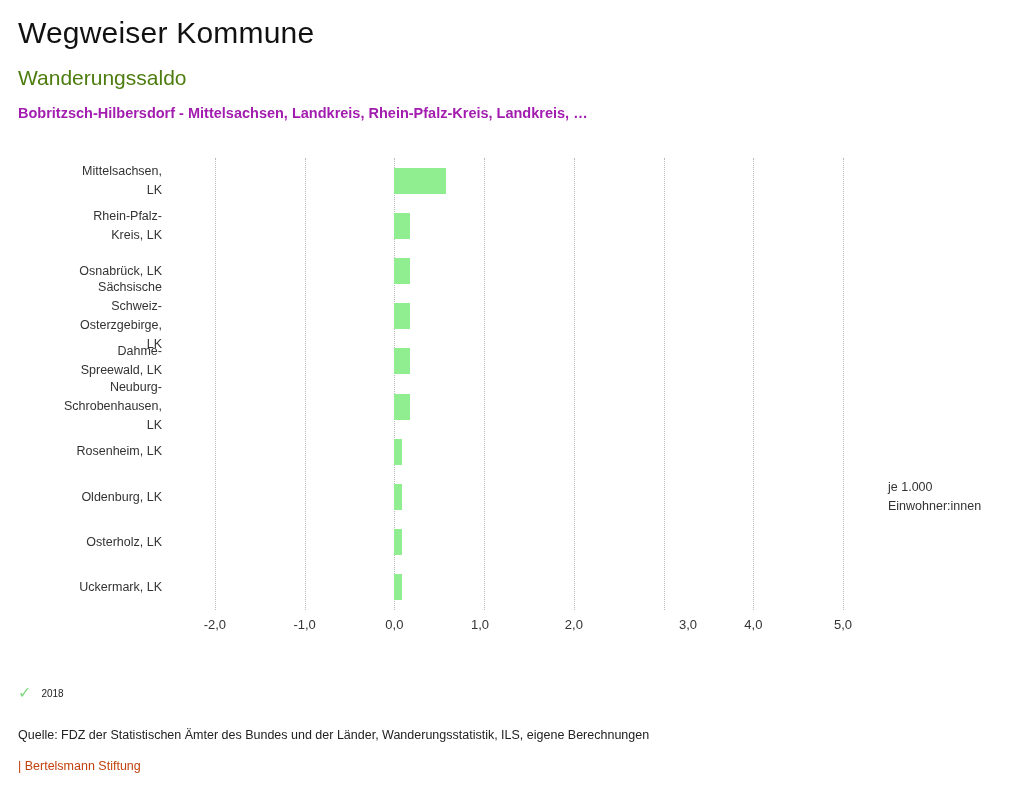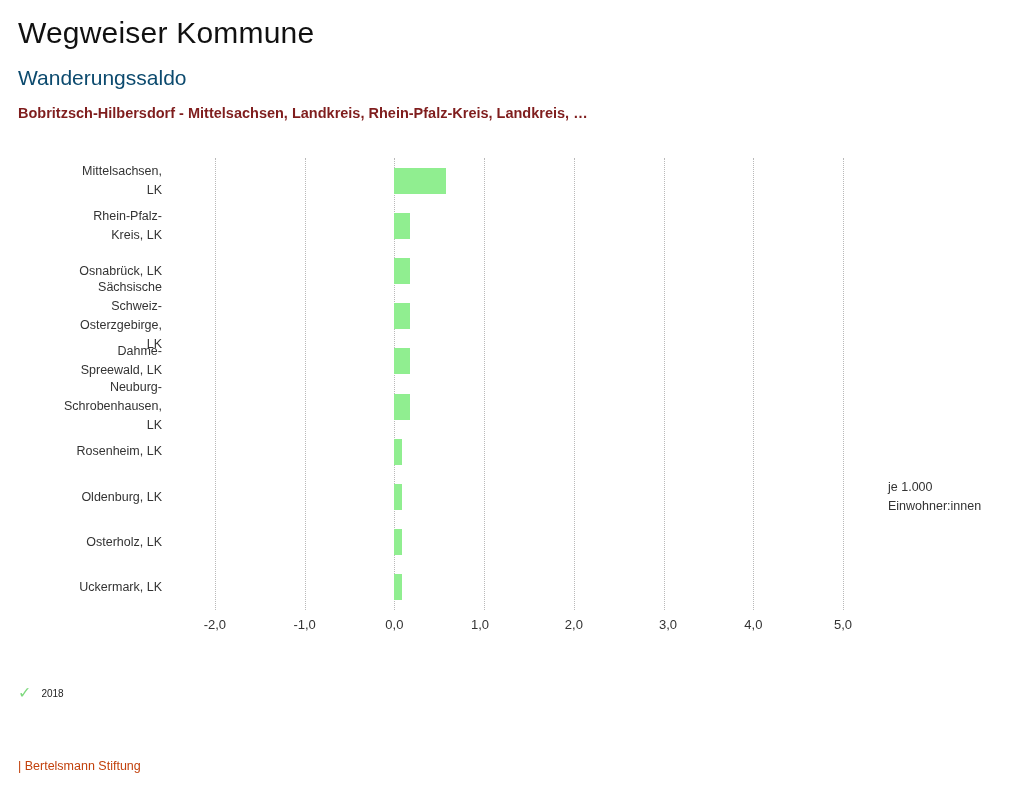--- a/index.html
+++ b/index.html
@@ -28,29 +28,29 @@
     font-weight: 400;
     letter-spacing: 0.2px;
     color: #111111;
   }
   .subtitle {
     position: absolute;
     left: 18px;
     top: 66px;
     font-size: 21px;
     font-weight: 400;
-    color: #0c4a6e;
+    color: #4d7c0f;
   }
   .regions {
     position: absolute;
     left: 18px;
     top: 105px;
     font-size: 14.5px;
     font-weight: 700;
-    color: #7f1d1d;
+    color: #a21caf;
     white-space: nowrap;
   }
 
   
   .chart {
     position: absolute;
     left: 0;
     top: 150px;
     width: 1024px;
     height: 480px;
@@ -195,21 +195,21 @@
         <div class="axis-label" style="left: 44.8718px;">-2,0</div>
         <div class="gridline" style="left: 134.615px;"></div>
         <div class="axis-label" style="left: 134.615px;">-1,0</div>
         <div class="gridline" style="left: 224.359px;"></div>
         <div class="axis-label" style="left: 224.359px;">0,0</div>
         <div class="gridline" style="left: 314.103px;"></div>
         <div class="axis-label" style="left: 310px;">1,0</div>
         <div class="gridline" style="left: 403.846px;"></div>
         <div class="axis-label" style="left: 403.846px;">2,0</div>
         <div class="gridline" style="left: 493.59px;"></div>
-        <div class="axis-label" style="left: 498px;">3,0</div>
+        <div class="axis-label" style="left: 518px;">3,0</div>
         <div class="gridline" style="left: 583.333px;"></div>
         <div class="axis-label" style="left: 583.333px;">4,0</div>
         <div class="gridline" style="left: 673.077px;"></div>
         <div class="axis-label" style="left: 673.077px;">5,0</div>
         <div class="bar" title="Mittelsachsen, LK: 0.58" style="left: 224.359px; width: 52.0513px; top: 9.6px; background: rgb(144, 238, 144);"></div>
         <div class="bar" title="Rhein-Pfalz-Kreis, LK: 0.17" style="left: 224.359px; width: 15.2564px; top: 54.8px; background: rgb(144, 238, 144);"></div>
         <div class="bar" title="Osnabrück, LK: 0.17" style="left: 224.359px; width: 15.2564px; top: 100px; background: rgb(144, 238, 144);"></div>
         <div class="bar" title="Sächsische Schweiz-Osterzgebirge, LK: 0.17" style="left: 224.359px; width: 15.2564px; top: 145.2px; background: rgb(144, 238, 144);"></div>
         <div class="bar" title="Dahme-Spreewald, LK: 0.17" style="left: 224.359px; width: 15.2564px; top: 190.4px; background: rgb(144, 238, 144);"></div>
         <div class="bar" title="Neuburg-Schrobenhausen, LK: 0.17" style="left: 224.359px; width: 15.2564px; top: 235.6px; background: rgb(144, 238, 144);"></div>
@@ -223,15 +223,16 @@
   <div class="unit">
     <div>je 1.000</div>
     <div>Einwohner:innen</div>
   </div>
 
   <div class="legend">
     <span class="legend-check">✓</span>
     <span class="legend-label">2018</span>
   </div>
 
+  <div class="source">Quelle: FDZ der Statistischen Ämter des Bundes und der Länder, Wanderungsstatistik, ILS, eigene Berechnungen</div>
   <div class="brand">| Bertelsmann Stiftung</div>
 
 </div>
 
 </body></html>

